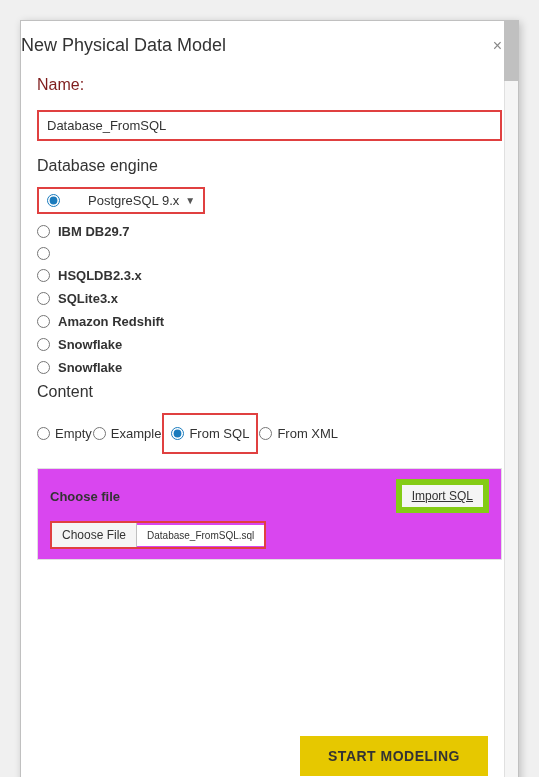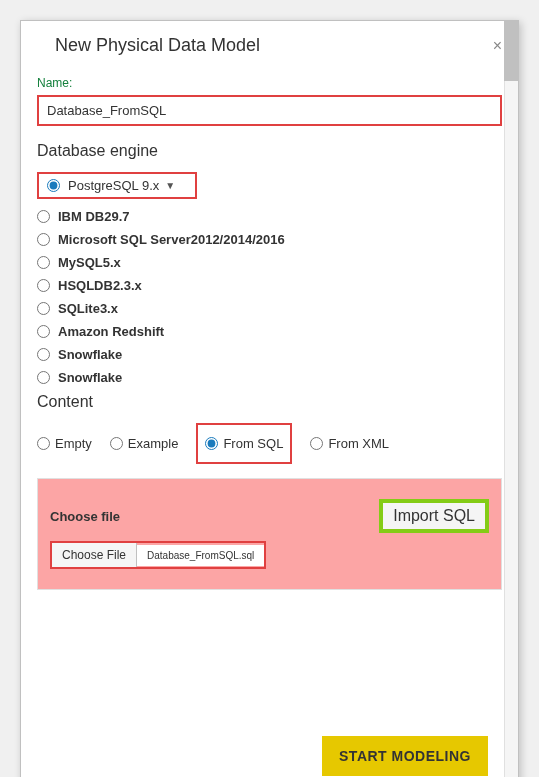--- a/index.html
+++ b/index.html
@@ -20,21 +20,21 @@
       border: 1px solid #c0c0c0;
       box-shadow: 2px 2px 8px rgba(0,0,0,0.2);
       position: relative;
       display: flex;
       flex-direction: column;
     }
     .dialog-header {
       display: flex;
       justify-content: space-between;
       align-items: center;
-      padding: 14px 16px 10px 34px;
+      padding: 14px 16px 10px 0;
       border-bottom: none;
     }
     .dialog-title {
       font-size: 18px;
       font-weight: normal;
       color: #333;
     }
     .close-btn {
       font-size: 16px;
       color: #888;
@@ -61,23 +61,23 @@
     }
     .scrollbar-thumb {
       position: absolute;
       top: 0;
       right: 0;
       width: 14px;
       height: 60px;
       background: #c0c0c0;
     }
     .field-label {
-      font-size: 12px;
-      color: #15803d;
-      margin-bottom: 5px;
+      font-size: 16px;
+      color: #7f1d1d;
+      margin-bottom: 16px;
       display: block;
     }
     .name-input {
       width: 100%;
       border: 2px solid #e04040;
       padding: 6px 8px;
       font-size: 13px;
       color: #333;
       outline: none;
       margin-bottom: 16px;
@@ -115,33 +115,34 @@
       min-width: 160px;
     }
     .db-engine-selected input[type="radio"] {
       margin-right: 8px;
       accent-color: #1a7bbd;
     }
     .db-engine-selected label {
       font-size: 13px;
       color: #333;
       cursor: pointer;
+      margin-left: 20px;
     }
     .chevron {
       margin-left: 6px;
       font-size: 10px;
       color: #555;
     }
     .content-section {
       margin-top: 0;
     }
     .content-radio-row {
       display: flex;
       align-items: center;
-      gap: 18px;
+      gap: 1px;
       margin-bottom: 14px;
     }
     .content-radio {
       display: flex;
       align-items: center;
       cursor: pointer;
     }
     .content-radio input[type="radio"] {
       margin-right: 5px;
       accent-color: #1a7bbd;
@@ -162,42 +163,43 @@
       margin-right: 5px;
       accent-color: #1a7bbd;
       cursor: pointer;
     }
     .from-sql-wrapper label {
       cursor: pointer;
       color: #333;
       font-size: 13px;
     }
     .choose-file-section {
-      background: #fca5a5;
+      background: #d946ef;
       border: 1px solid #e0e0e0;
-      padding: 20px 12px;
+      padding: 10px 12px;
     }
     .choose-file-header {
       display: flex;
       justify-content: space-between;
       align-items: center;
       margin-bottom: 8px;
     }
     .choose-file-label {
       font-size: 13px;
       font-weight: bold;
       color: #333;
     }
     .import-sql-btn {
       background: #f5f5f5;
-      border: 4px solid #84cc16;
+      border: 6px solid #84cc16;
       padding: 4px 10px;
-      font-size: 16px;
-      color: #333;
-      cursor: pointer;
+      font-size: 12px;
+      color: #333;
+      cursor: pointer;
+      text-decoration: underline;
     }
     .file-input-row {
       display: flex;
       align-items: center;
       border: 2px solid #e04040;
       width: fit-content;
     }
     .choose-file-btn {
       background: #f5f5f5;
       border: none;
@@ -215,21 +217,21 @@
     }
     .dialog-footer {
       display: flex;
       justify-content: flex-end;
       padding: 12px 30px 20px 16px;
       margin-top: auto;
     }
     .start-modeling-btn {
       background: #e6c800;
       border: none;
-      padding: 12px 17px;
+      padding: 12px 28px;
       font-size: 14px;
       font-weight: bold;
       color: #333;
       cursor: pointer;
       letter-spacing: 0.5px;
       text-transform: uppercase;
     }
   </style>
 </head>
 <body>
@@ -258,25 +260,20 @@
         <label for="pg">PostgreSQL 9.x</label>
         <span class="chevron">▼</span>
       </div>
 
       <div class="radio-option">
         <input type="radio" name="db_engine" id="ibm" style="">
         <label for="ibm">IBM DB29.7</label>
       </div>
       <div class="radio-option">
         <input type="radio" name="db_engine" id="mssql" style="">
-        <label for="mssql">Microsoft SQL Server2012/2014/2016</label>
-      </div>
-      <div class="radio-option">
-        <input type="radio" name="db_engine" id="mysql" style="">
-        <label for="mysql">MySQL5.x</label>
       </div>
       <div class="radio-option">
         <input type="radio" name="db_engine" id="hsql" style="">
         <label for="hsql">HSQLDB2.3.x</label>
       </div>
       <div class="radio-option">
         <input type="radio" name="db_engine" id="sqlite" style="">
         <label for="sqlite">SQLite3.x</label>
       </div>
       <div class="radio-option">

